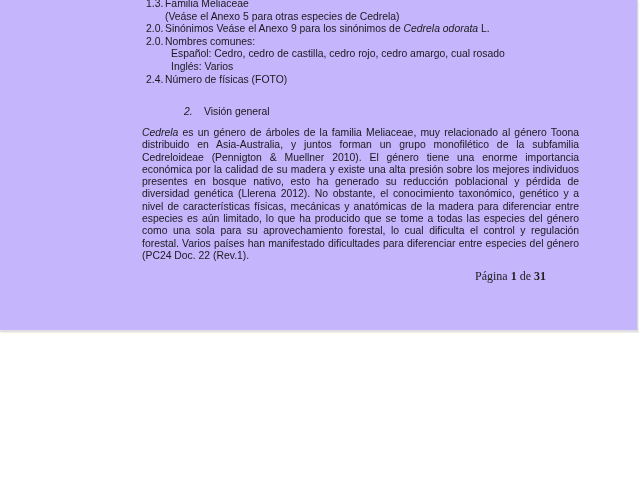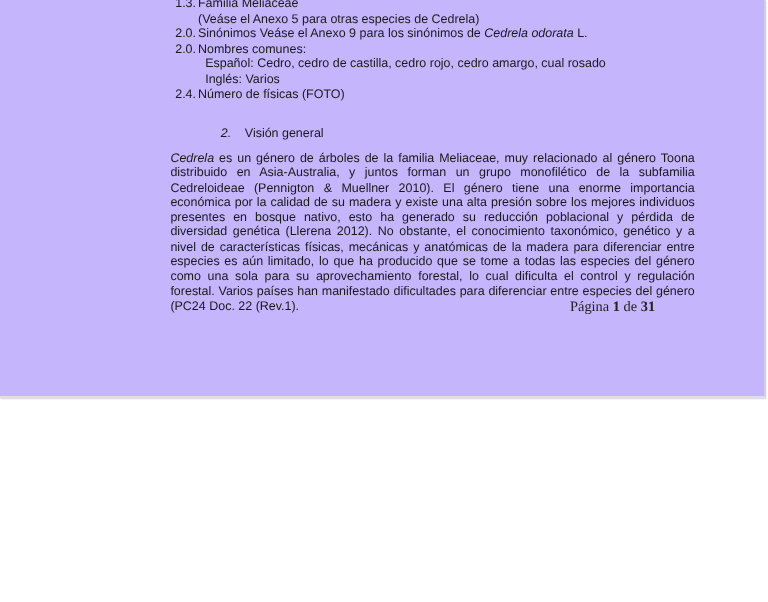--- a/index.html
+++ b/index.html
@@ -61,21 +61,21 @@
       top: 127px;
       width: 437px;
       text-align: justify;
       line-height: 12.3px;
       margin-left: 25px;
     }
     .body-para i { font-style: italic; }
     .page-footer {
       position: absolute;
       left: 475px;
-      top: 248px;
+      top: 269px;
       font-family: "Liberation Serif", serif;
       font-size: 12px;
       color: #222;
       white-space: nowrap;
     }
     .page-footer b { font-weight: bold; }
   </style>
 </head>
 <body>
 

